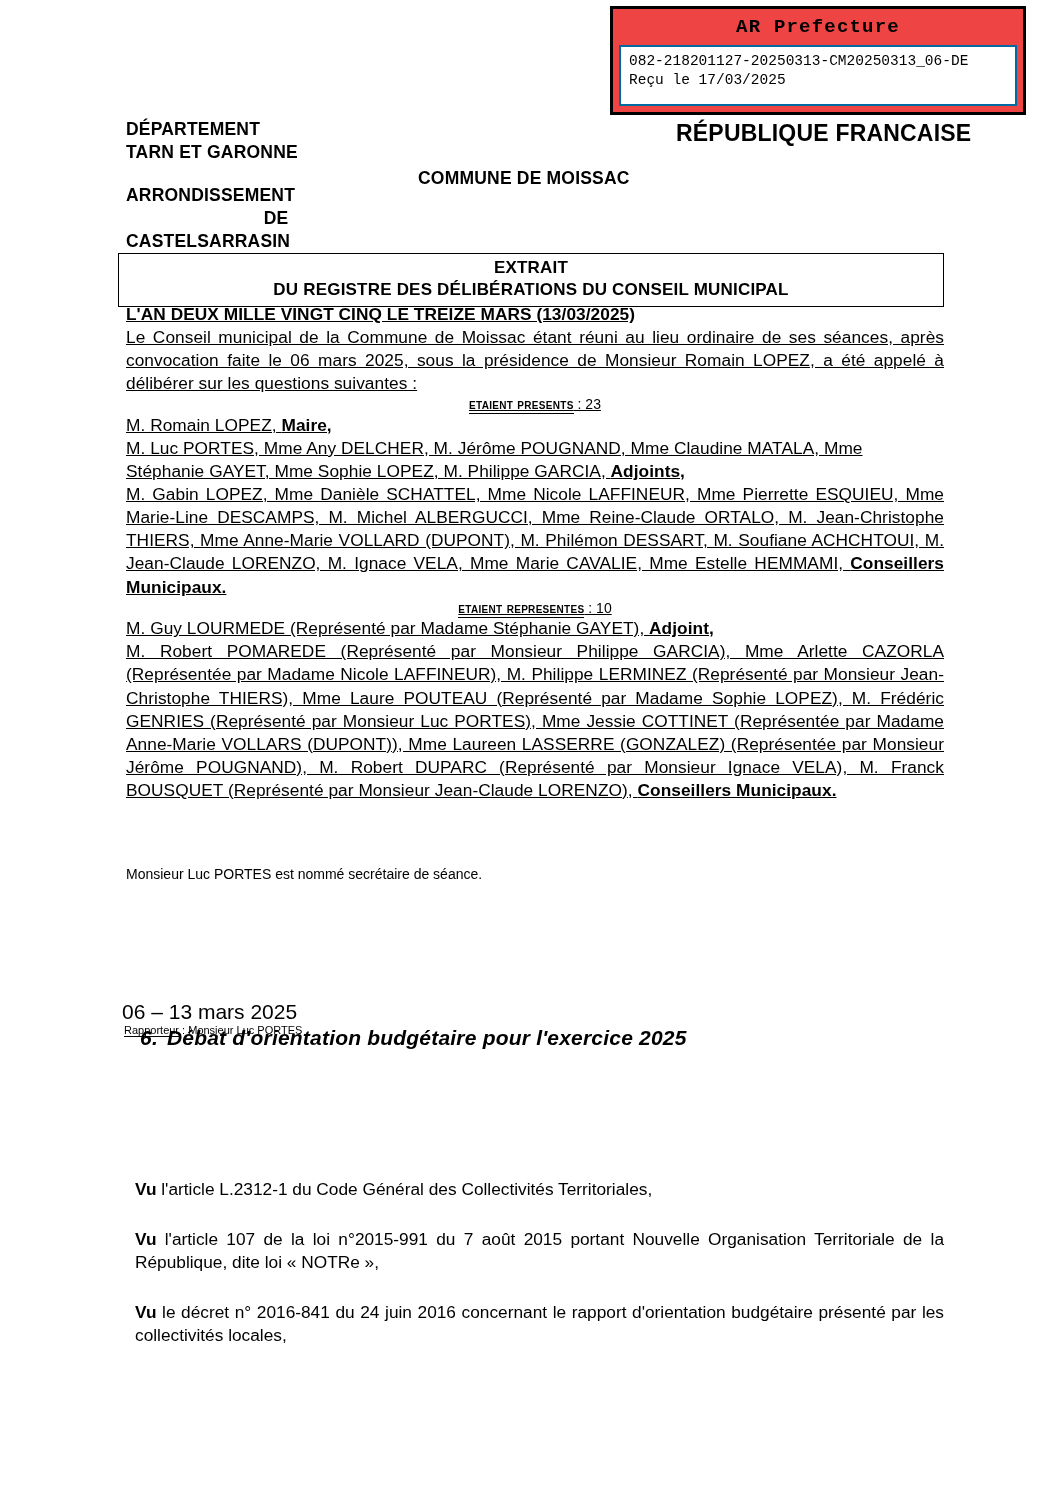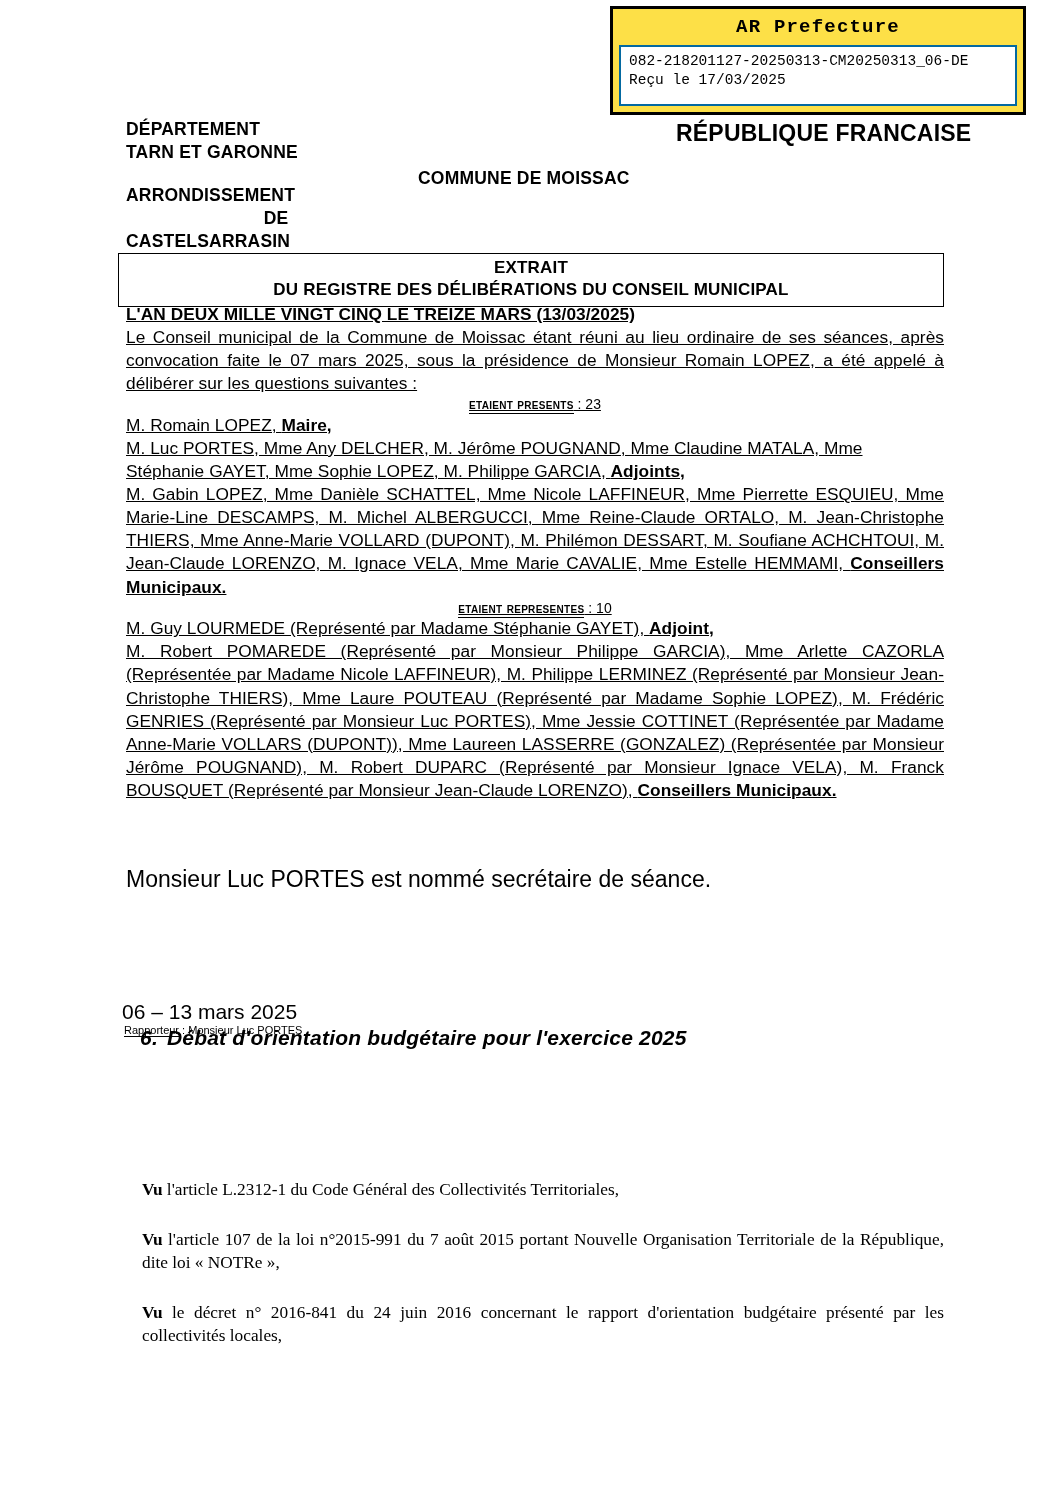--- a/index.html
+++ b/index.html
@@ -20,21 +20,21 @@
     overflow: hidden;
   }
 
   
   .ar-stamp {
     position: absolute;
     left: 610px;
     top: 6px;
     width: 416px;
     border: 3px solid #000;
-    background: #fde047;
+    background: #ef4444;
     box-sizing: border-box;
     padding: 5px 6px 6px 6px;
   }
   .ar-title {
     font-family: "Liberation Mono", "DejaVu Sans Mono", monospace;
     font-weight: bold;
     font-size: 19px;
     letter-spacing: 1.2px;
     text-align: center;
     padding: 3px 0 7px 0;
@@ -136,21 +136,21 @@
   .title-bold {
     font-weight: bold;
     font-size: 17.3px;
   }
 
   
   .secretaire {
     position: absolute;
     left: 126px;
     top: 866px;
-    font-size: 23px;
+    font-size: 14px;
   }
   .delib-date {
     position: absolute;
     left: 122px;
     top: 1000px;
     font-size: 21px;
   }
   .delib-title {
     position: absolute;
     left: 140px;
@@ -175,22 +175,21 @@
   .vu-area {
     position: absolute;
     left: 126px;
     top: 1178px;
     width: 818px;
   }
   .vu-p {
     font-size: 17.3px;
     line-height: 1.335;
     text-align: justify;
-    margin: 0 0 27px 16px;
-    font-family: Liberation Serif, serif;
+    margin: 0 0 27px 9px;
   }
   .vu-p:last-child { margin-bottom: 0; }
   .vu-p.left { text-align: left; }
 </style>
 </head>
 <body>
 
 <div class="page">
 
   <div class="ar-stamp">
@@ -215,21 +214,21 @@
 
   <div class="extrait-box">
     <div>EXTRAIT</div>
     <div>DU REGISTRE DES DÉLIBÉRATIONS DU CONSEIL MUNICIPAL</div>
   </div>
 
   <div class="body-area">
 
     <p class="btxt nojust title-bold">L'AN DEUX MILLE VINGT CINQ LE TREIZE MARS (13/03/2025)</p>
 
-    <p class="btxt">Le Conseil municipal de la Commune de Moissac étant réuni au lieu ordinaire de ses séances, après convocation faite le 07 mars 2025, sous la présidence de Monsieur Romain LOPEZ, a été appelé à délibérer sur les questions suivantes :</p>
+    <p class="btxt">Le Conseil municipal de la Commune de Moissac étant réuni au lieu ordinaire de ses séances, après convocation faite le 06 mars 2025, sous la présidence de Monsieur Romain LOPEZ, a été appelé à délibérer sur les questions suivantes :</p>
 
     <p class="heading-caps"><span class="sc">Etaient Presents</span><span> : 23</span></p>
 
     <p class="btxt nojust"><span>M. Romain LOPEZ, </span><span class="b">Maire,</span></p>
 
     <p class="btxt nojust"><span>M. Luc PORTES, Mme Any DELCHER, M. Jérôme POUGNAND, Mme Claudine MATALA, Mme Stéphanie GAYET, Mme Sophie LOPEZ, M. Philippe GARCIA, </span><span class="b">Adjoints,</span></p>
 
     <p class="btxt"><span>M. Gabin LOPEZ, Mme Danièle SCHATTEL, Mme Nicole LAFFINEUR, Mme Pierrette ESQUIEU, Mme Marie-Line DESCAMPS, M. Michel ALBERGUCCI, Mme Reine-Claude ORTALO, M. Jean-Christophe THIERS, Mme Anne-Marie VOLLARD (DUPONT), M. Philémon DESSART, M. Soufiane ACHCHTOUI, M. Jean-Claude LORENZO, M. Ignace VELA, Mme Marie CAVALIE, Mme Estelle HEMMAMI, </span><span class="b">Conseillers Municipaux.</span></p>
 
     <p class="heading-caps"><span class="sc">Etaient representes</span><span> : 10</span></p>

